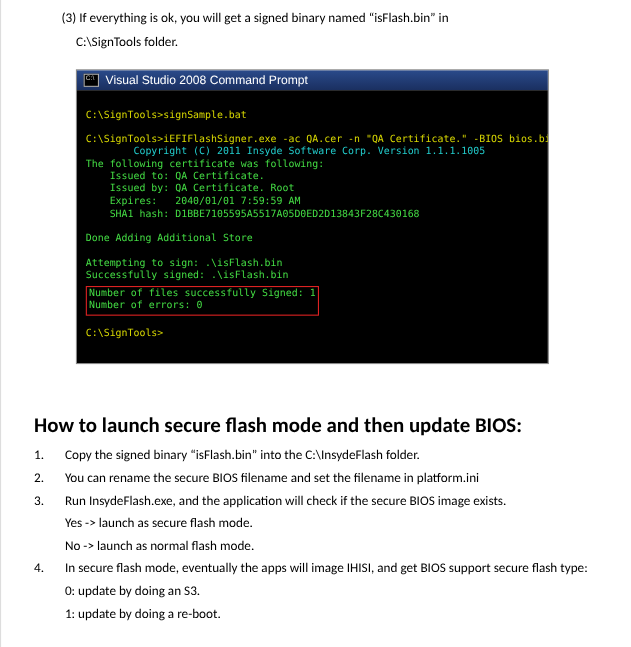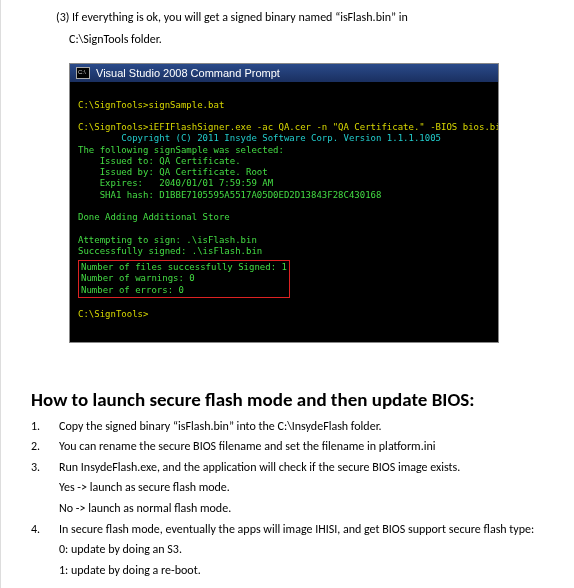--- a/index.html
+++ b/index.html
@@ -103,31 +103,31 @@
   <div class="terminal-wrap">
     <div class="titlebar">
       <span class="ticon"></span>
       <span>Visual Studio 2008 Command Prompt</span>
     </div>
     <div class="term">
 <span class="y">C:\SignTools&gt;signSample.bat</span>
 
 <span class="y">C:\SignTools&gt;iEFIFlashSigner.exe -ac QA.cer -n "QA Certificate." -BIOS bios.bin iEFIFlashSigner.exe</span>
 <span class="c">        Copyright (C) 2011 Insyde Software Corp. Version 1.1.1.1005</span>
-<span class="g">The following signSample was selected:</span>
+<span class="g">The following certificate was following:</span>
 <span class="g">    Issued to: QA Certificate.</span>
 <span class="g">    Issued by: QA Certificate. Root</span>
 <span class="g">    Expires:   2040/01/01 7:59:59 AM</span>
 <span class="g">    SHA1 hash: D1BBE7105595A5517A05D0ED2D13843F28C430168</span>
 
 <span class="g">Done Adding Additional Store</span>
 
 <span class="g">Attempting to sign: .\isFlash.bin</span>
 <span class="g">Successfully signed: .\isFlash.bin</span>
-<span class="redbox"><span class="g">Number of files successfully Signed: 1</span><span class="g">Number of warnings: 0</span><span class="g">Number of errors: 0</span></span>
+<span class="redbox"><span class="g">Number of files successfully Signed: 1</span><span class="g">Number of errors: 0</span></span>
 
 <span class="y">C:\SignTools&gt;</span>
     </div>
   </div>
 
   <h3 class="section">How to launch secure flash mode and then update BIOS:</h3>
 
   <ol class="steps">
     <li><span>Copy the signed binary “isFlash.bin” into the C:\InsydeFlash folder.</span></li>
     <li><span>You can rename the secure BIOS filename and set the filename in platform.ini</span>

